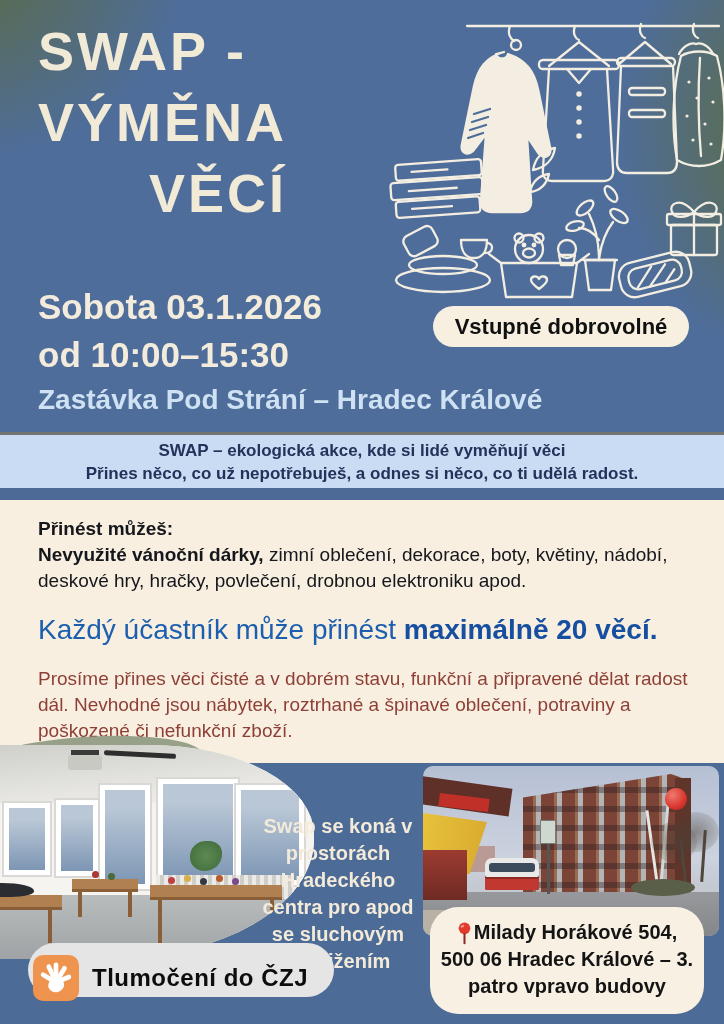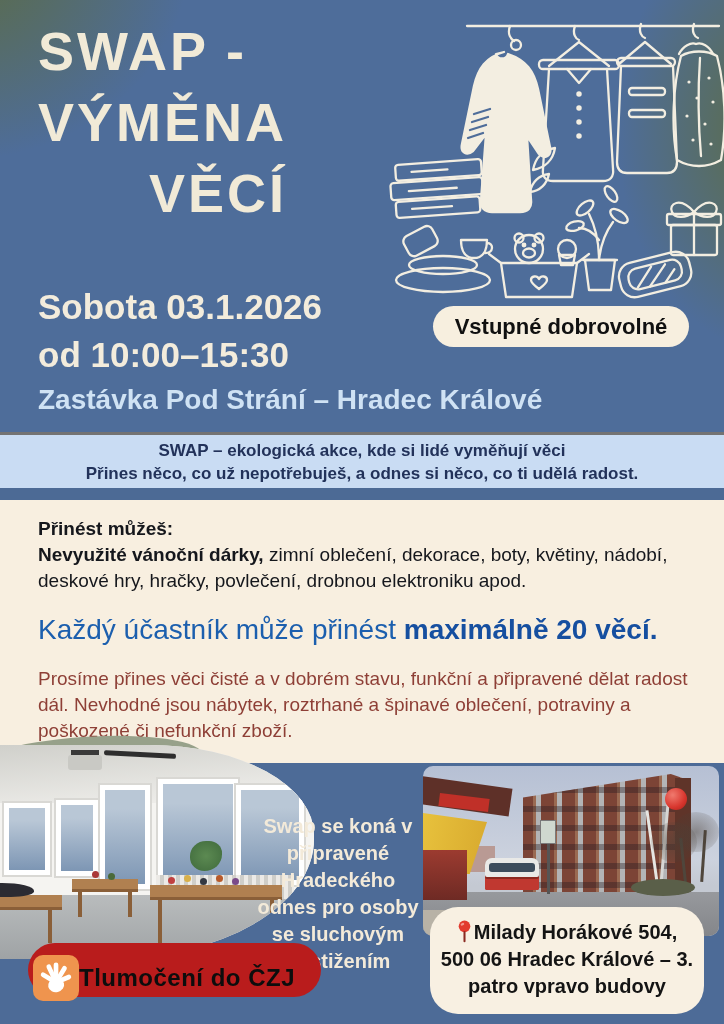--- a/index.html
+++ b/index.html
@@ -114,30 +114,30 @@
     transform:rotate(-8deg);}
   .bp-balloon{position:absolute;left:242px;top:22px;width:22px;height:22px;border-radius:50%;
     background:radial-gradient(circle at 35% 32%,#f07a6e,#d8362e 60%,#a82018);}
   .bp-tree{position:absolute;width:3px;height:52px;background:#4f463c;}
   .bp-twigs{position:absolute;width:46px;height:40px;border-radius:50%;
     background:radial-gradient(rgba(74,64,55,0.5),rgba(74,64,55,0));}
   .bp-shrub{position:absolute;right:24px;bottom:40px;width:64px;height:17px;background:#5a5f49;
     border-radius:50%;}
 
   .czj-badge{position:absolute;left:28px;top:180px;height:54px;box-sizing:border-box;
-    padding:20px 26px 4px 5px;background:#b91c1c;border-radius:28px;display:flex;
-    align-items:center;}
+    padding:20px 26px 4px 5px;background:#e5e5e5;border-radius:28px;display:flex;
+    align-items:center;gap:13px;}
   .czj-icon{width:46px;height:46px;background:#ef944e;border-radius:10px;display:flex;
     align-items:center;justify-content:center;flex:0 0 auto;}
   .czj-label{font-size:24px;font-weight:bold;color:#0d0d0d;letter-spacing:0.5px;}
 
   .address-box{position:absolute;left:430px;top:144px;width:274px;box-sizing:border-box;
     background:#f8f0e2;border-radius:28px;padding:12px 6px 14px;text-align:center;
     color:#141414;font-weight:bold;font-size:20px;line-height:27px;}
-  .addr-line1{display:flex;justify-content:center;gap:2px;}
+  .addr-line1{display:flex;align-items:center;justify-content:center;gap:2px;}
 </style>
 </head>
 <body>
 
 <div class="poster">
 
   <div class="hero">
     <div class="title">
       <div class="t1">SWAP -</div>
       <div class="t2">VÝMĚNA</div>
@@ -303,23 +303,23 @@
       <div class="rp-item" style="left:212px;top:130px;background:#d8b04a;"></div>
       <div class="rp-item" style="left:228px;top:133px;background:#333842;"></div>
       <div class="rp-item" style="left:244px;top:130px;background:#b85a2a;"></div>
       <div class="rp-item" style="left:260px;top:133px;background:#7a4a8a;"></div>
       <div class="rp-item" style="left:120px;top:126px;background:#aa3838;"></div>
       <div class="rp-item" style="left:136px;top:128px;background:#4a6a3a;"></div>
     </div>
 
     <div class="venue-text">
       <div>Swap se koná v</div>
-      <div>připravené</div>
+      <div>prostorách</div>
       <div>Hradeckého</div>
-      <div>odnes pro osoby</div>
+      <div>centra pro apod</div>
       <div>se sluchovým</div>
       <div>postižením</div>
     </div>
 
     <div class="building-photo">
       <div class="bp-bgbldg"></div>
       <div class="bp-bldg"></div>
       <div class="bp-bldg-side"></div>
       <div class="bp-road"></div>
       <div class="bp-sidewalk"></div>

